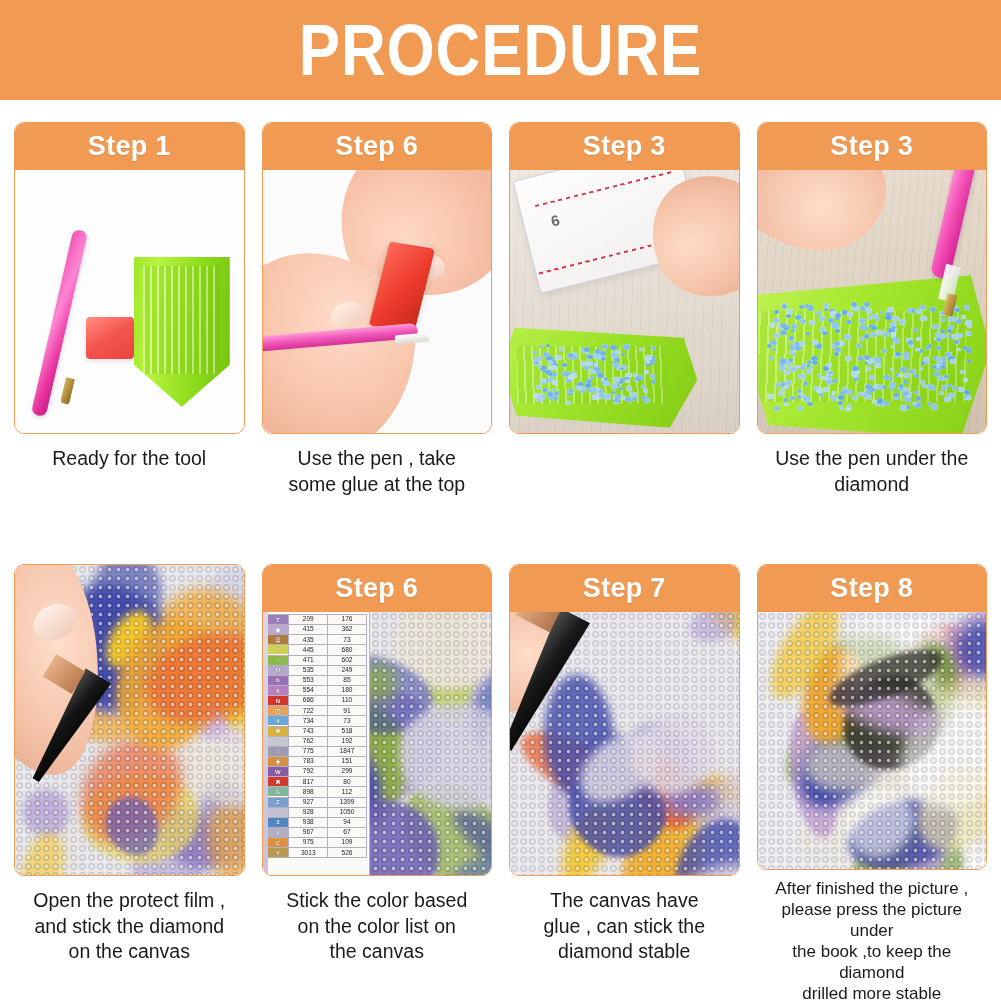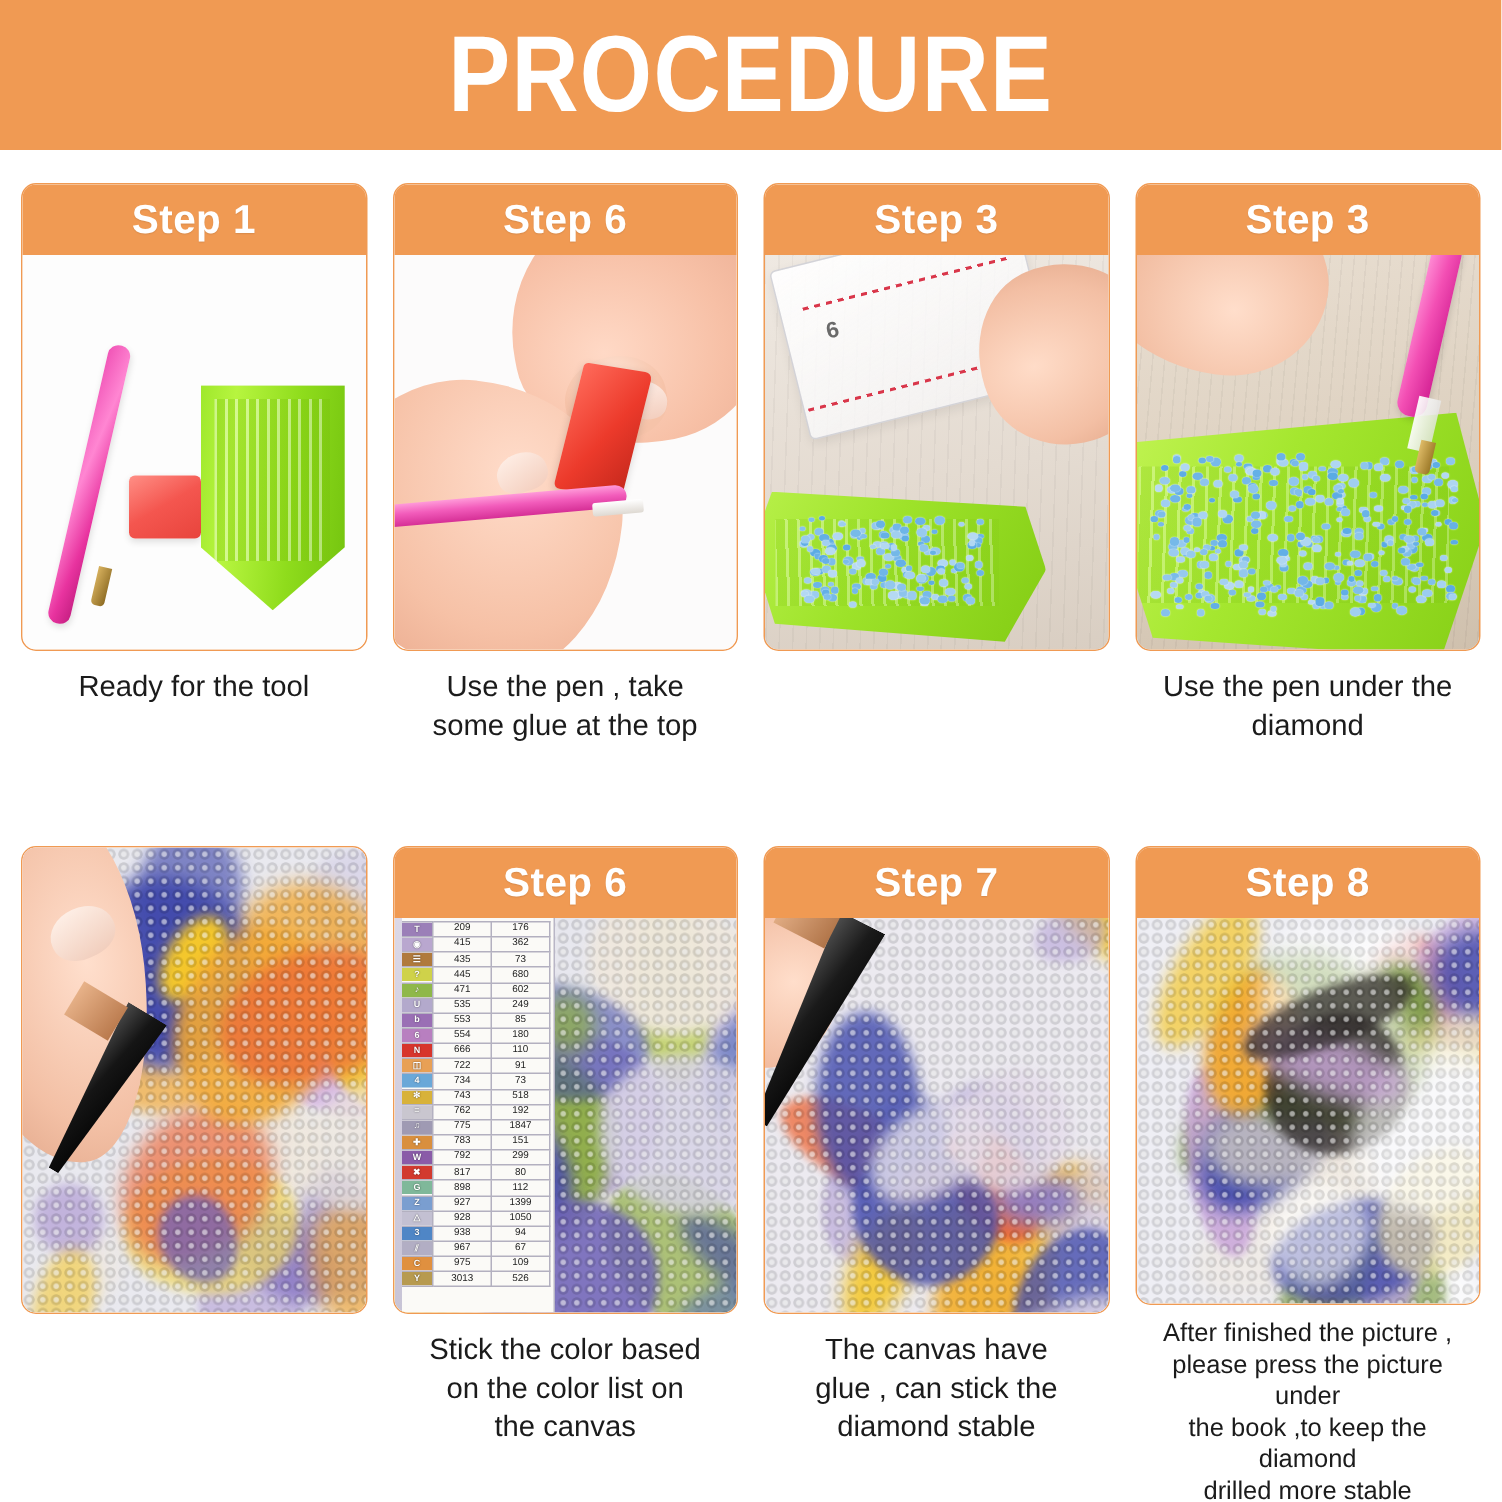--- a/index.html
+++ b/index.html
@@ -1006,20 +1006,23 @@
               <div class="blob" style="width: 17.0652%; height: 23.2241%; left: 3.53599%; top: 86.0141%; background: rgb(242, 199, 51); opacity: 0.56; transform: rotate(17deg); filter: blur(4.3px);"></div>
             </div>
           <div class="bead-layer"></div>
           <div class="hand5"></div>
           <div class="nail5"></div>
           <div class="pen5-band"></div>
           <div class="pen5"></div>
         </div>
       </div>
     </div>
+    <div class="step-caption">Open the protect film ,
+and stick the diamond
+on the canvas</div>
   </div>
 
   <div class="step-cell">
     <div class="step-card">
       <div class="step-header">Step 6</div>
       <div class="step-photo p6">
         <div class="photo-inner canvasart">
           <div class="art-base"></div>
           <div class="art-blobs" id="art6">
               <div class="blob" style="width: 39.9118%; height: 21.8074%; left: 81.6858%; top: 24.0932%; background: rgb(184, 167, 214); opacity: 0.61; transform: rotate(89deg); filter: blur(4.2px);"></div>

